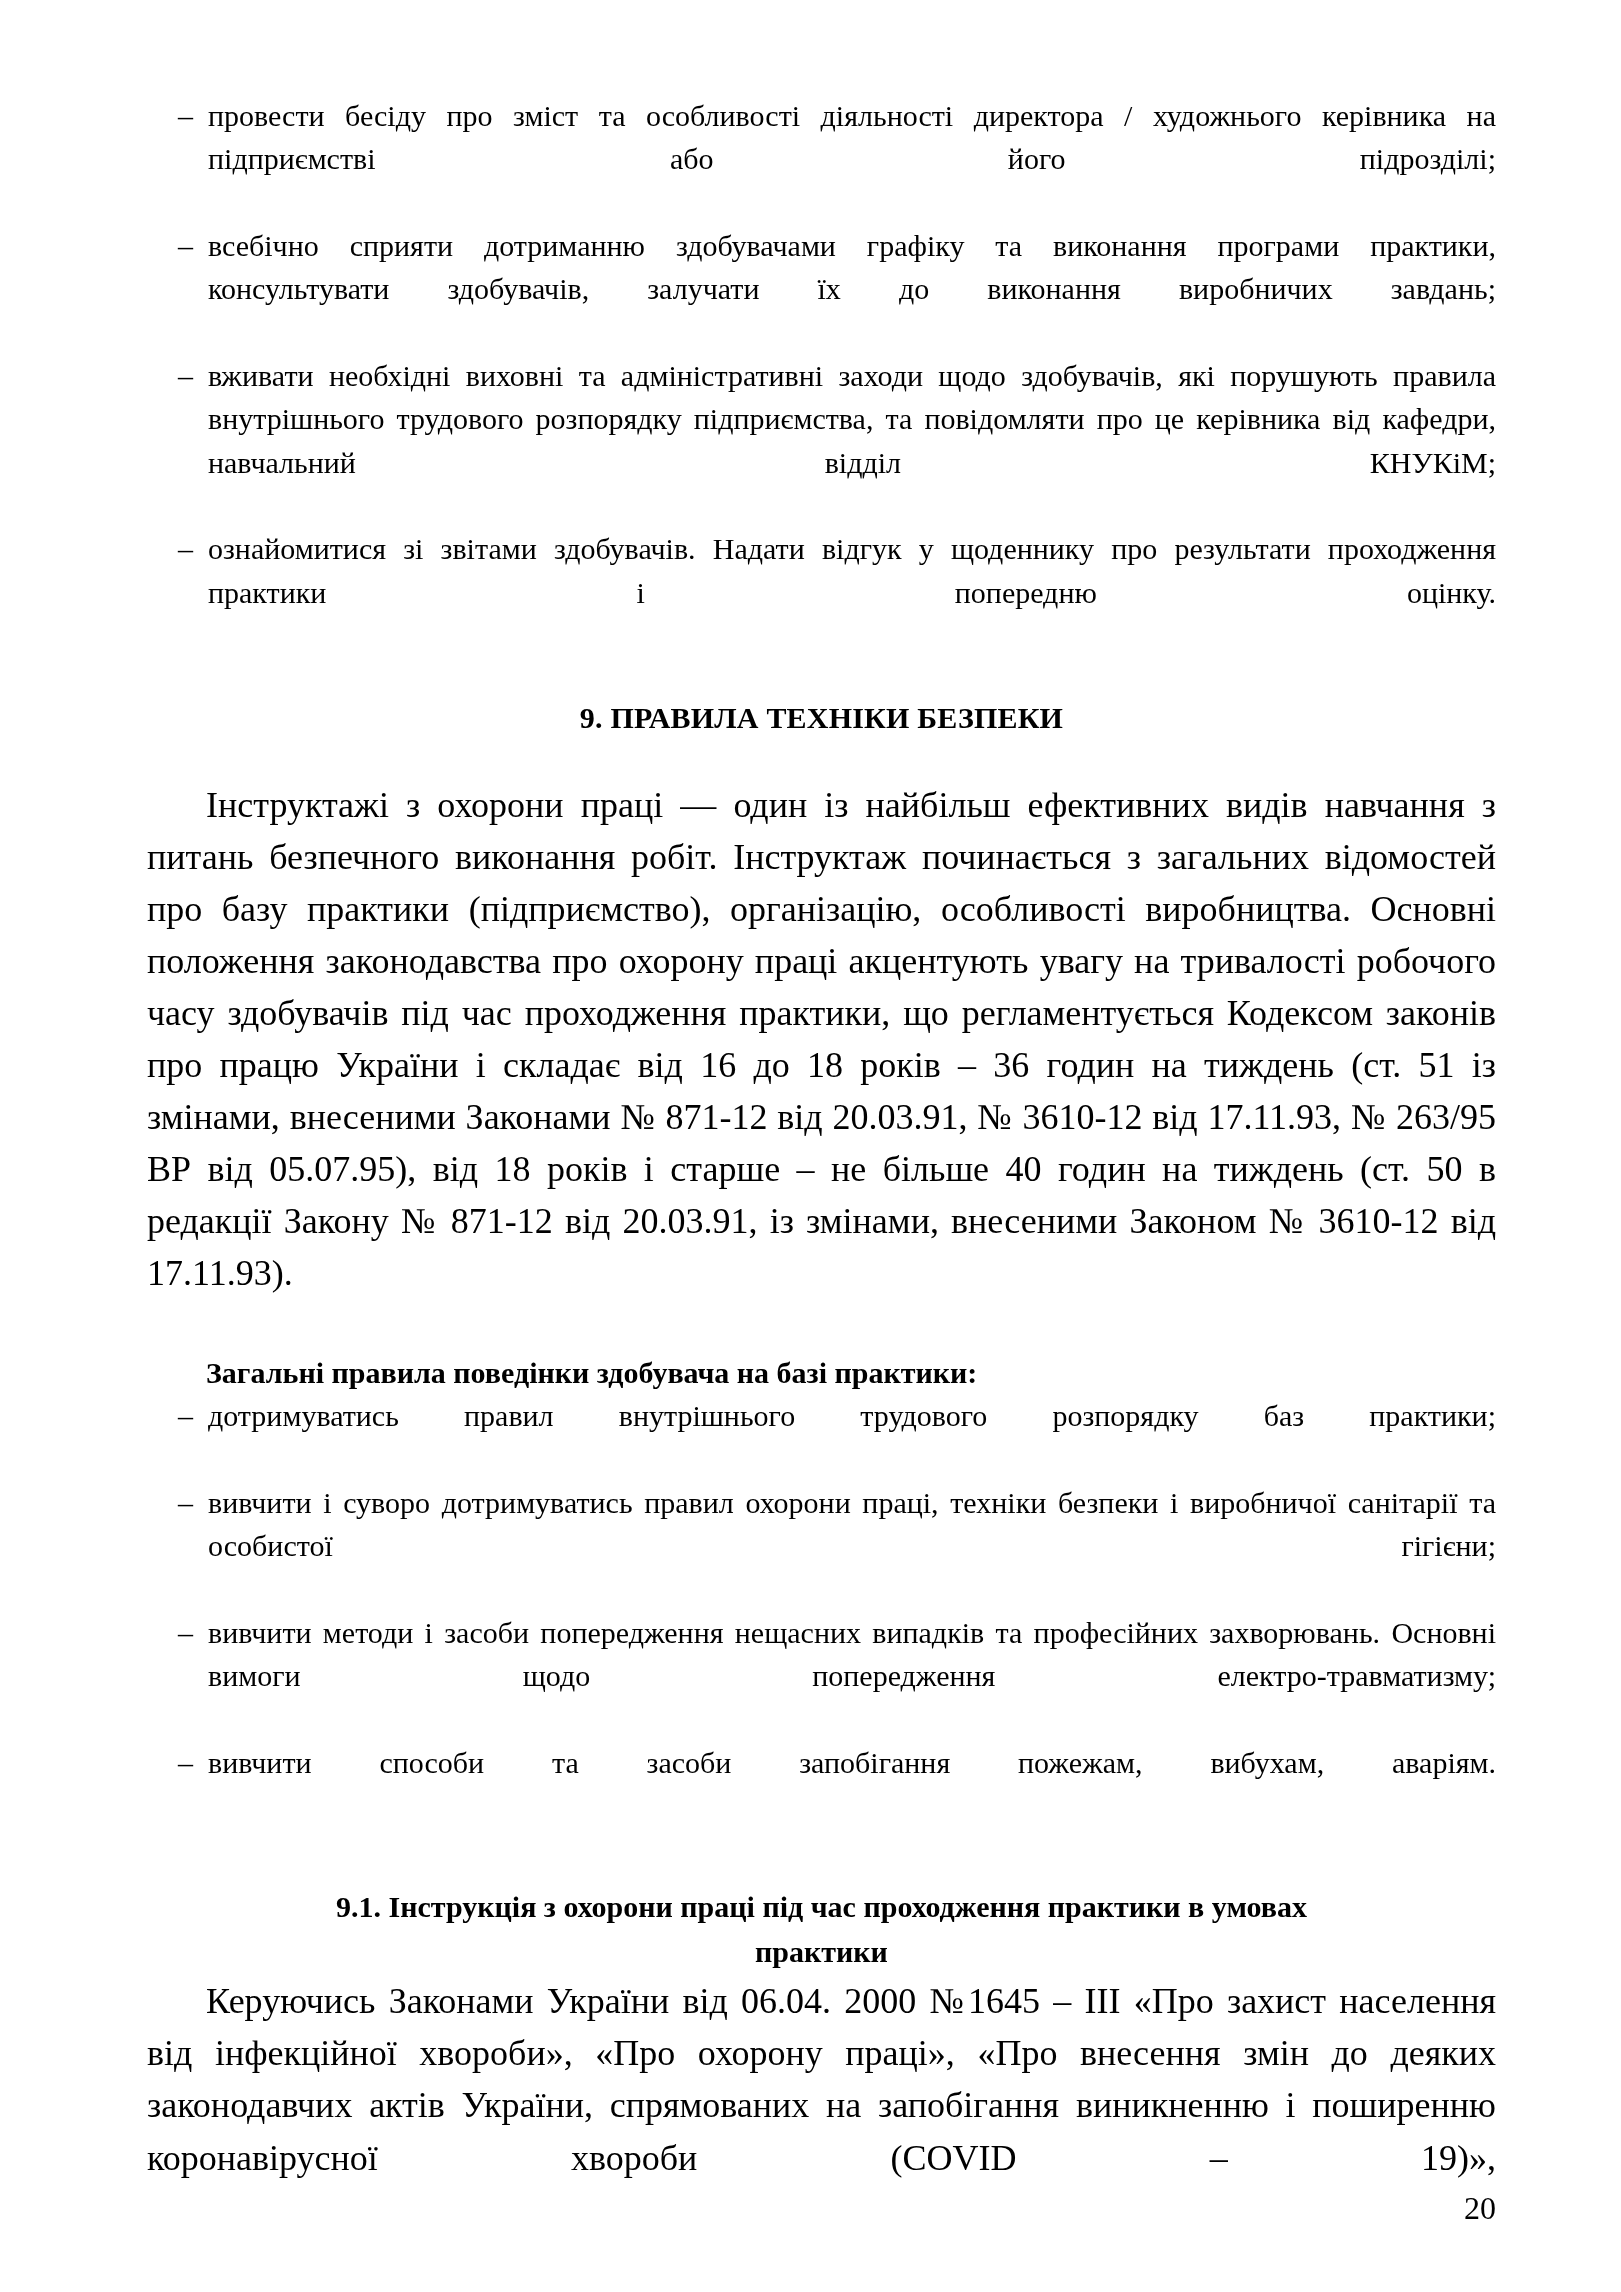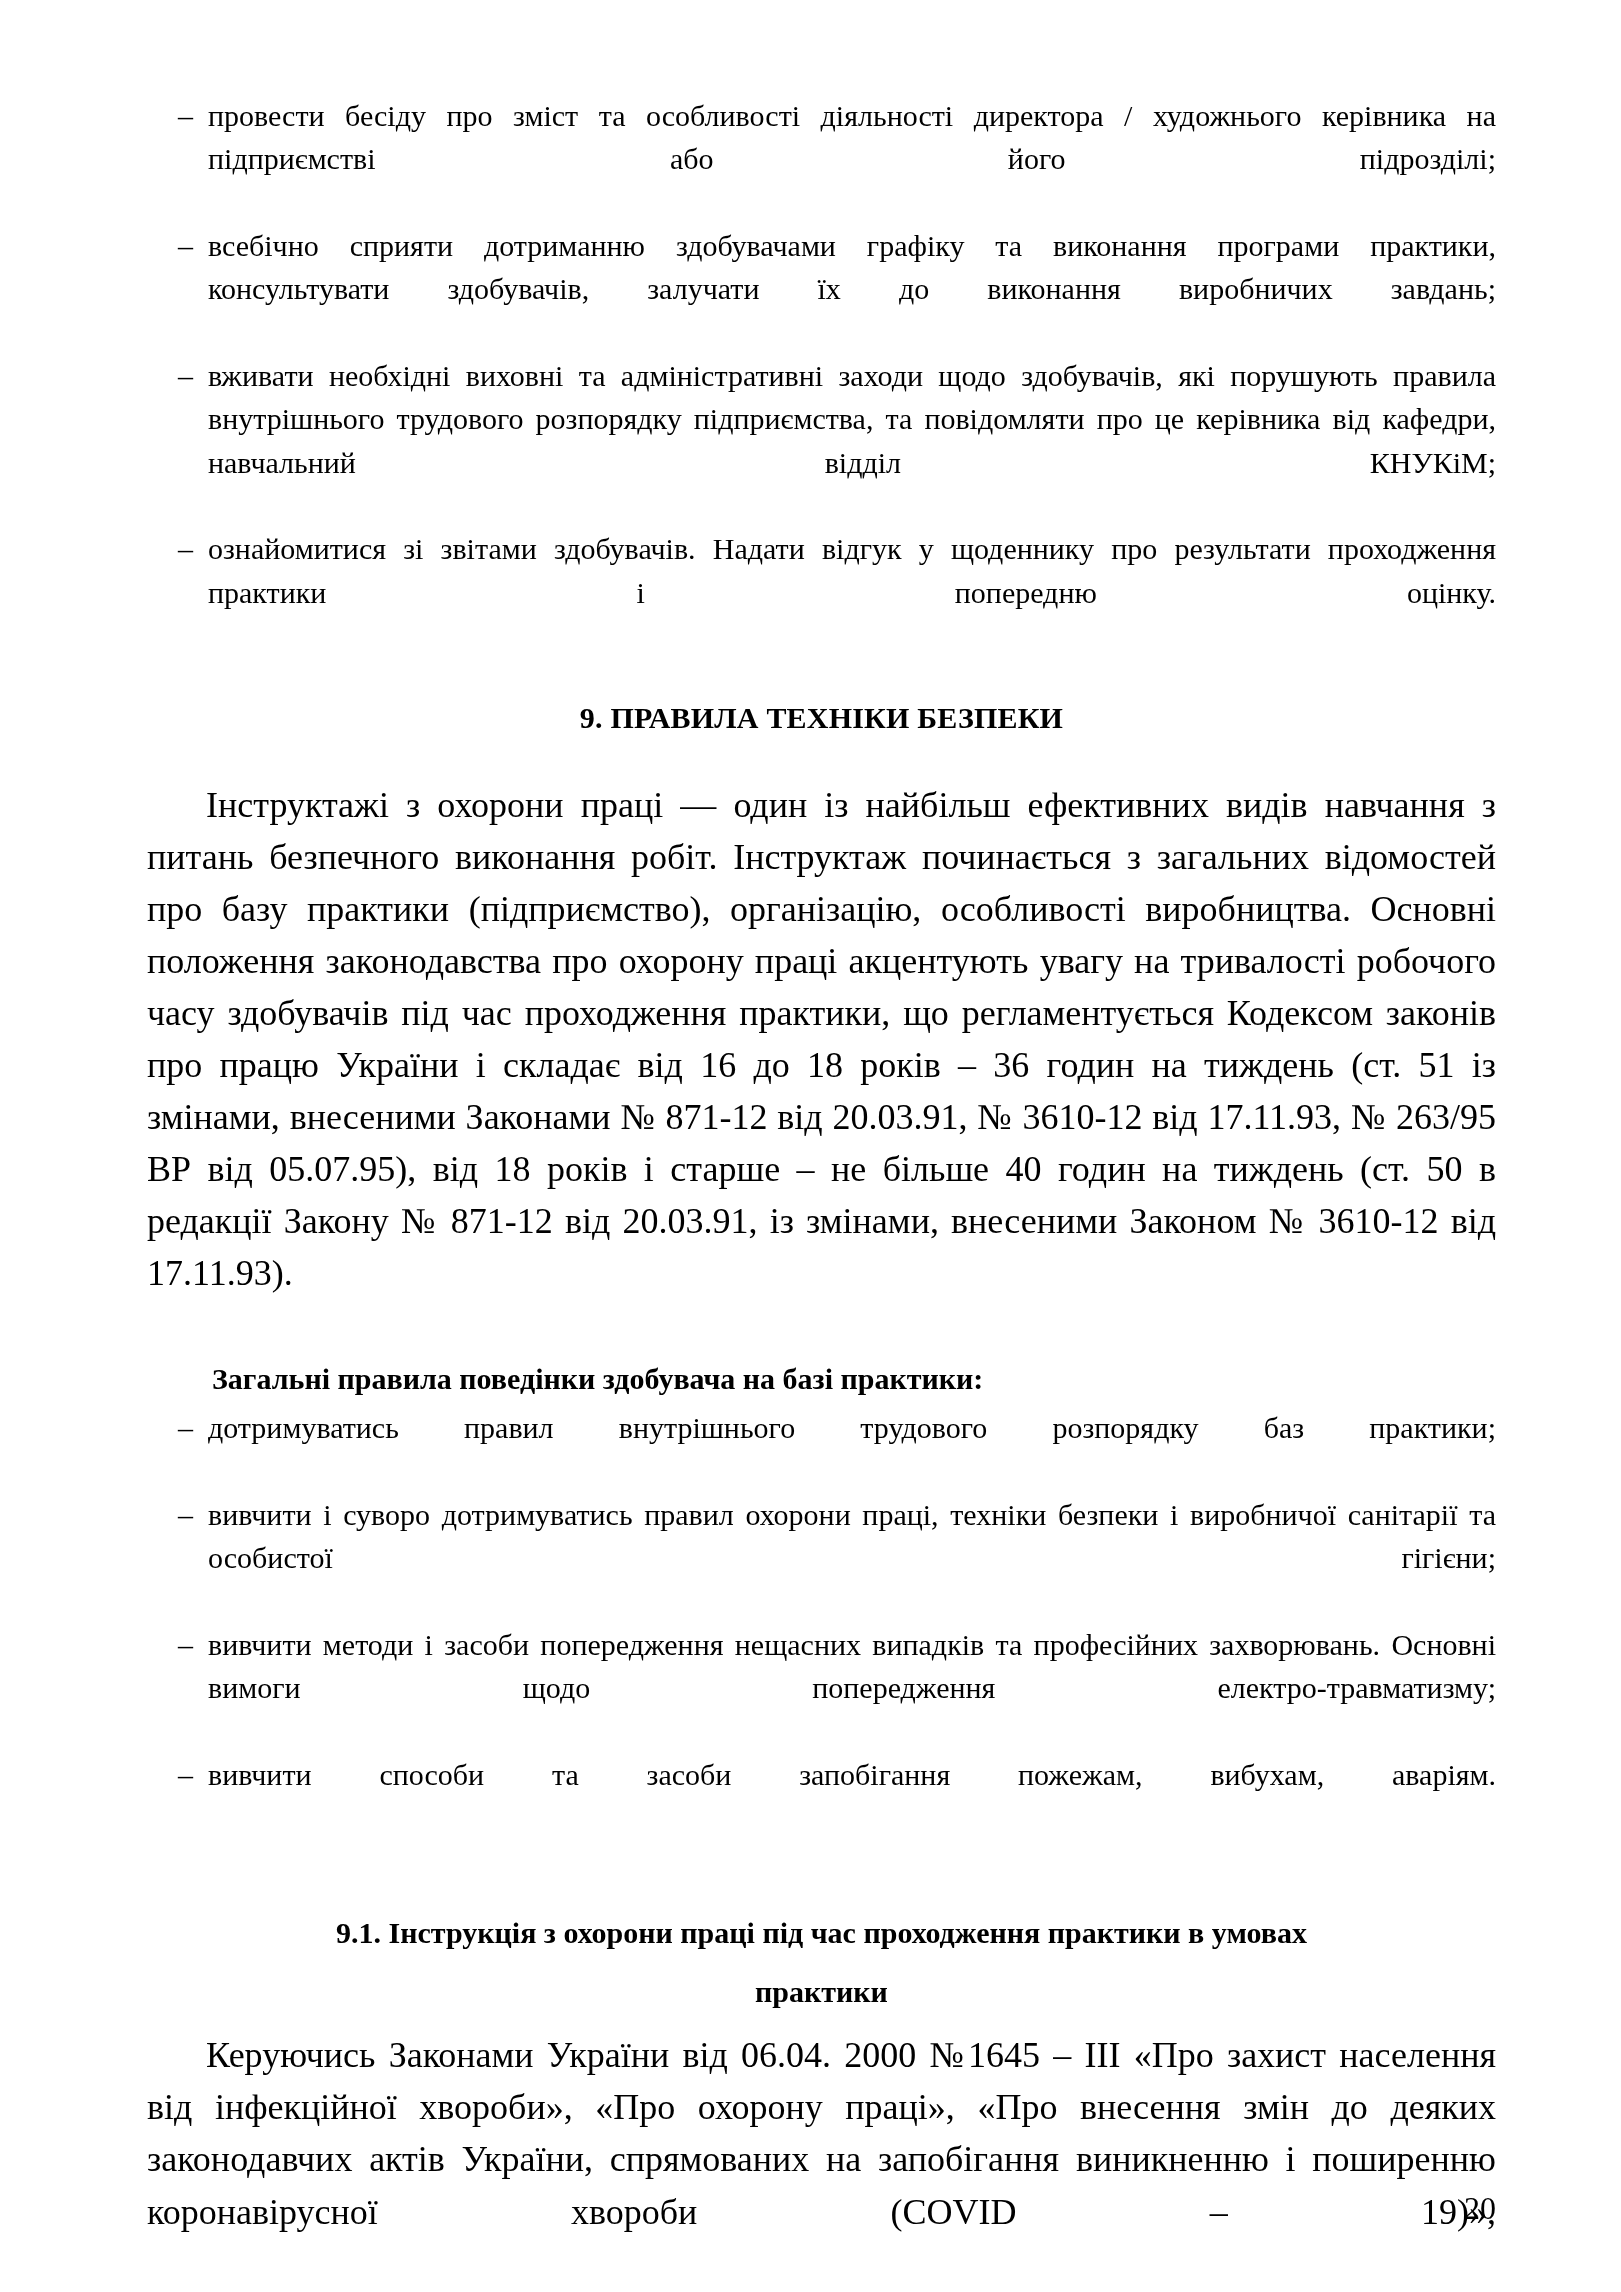--- a/index.html
+++ b/index.html
@@ -33,38 +33,38 @@
     text-indent: 59px;
     margin: 0;
     hyphens: none;
   }
 
   .bold-lead {
     font-size: 30px;
     line-height: 1.445;
     font-weight: bold;
     text-indent: 59px;
-    margin: 6px;
+    margin: 0;
     text-align: left;
   }
 
   
   .heading-center {
     font-size: 30px;
     font-weight: bold;
     text-align: center;
     margin: 0;
     line-height: 1.445;
     letter-spacing: 0.2px;
   }
   .heading-sub {
     font-size: 30px;
     font-weight: bold;
     text-align: center;
-    margin: 16px;
+    margin: 2px;
     line-height: 1.445;
   }
   .spacer-md { height: 39px; }
   .spacer-lg { height: 55px; }
 
   
   ul.dash-list {
     list-style: none;
     margin: 0;
     padding: 0;

